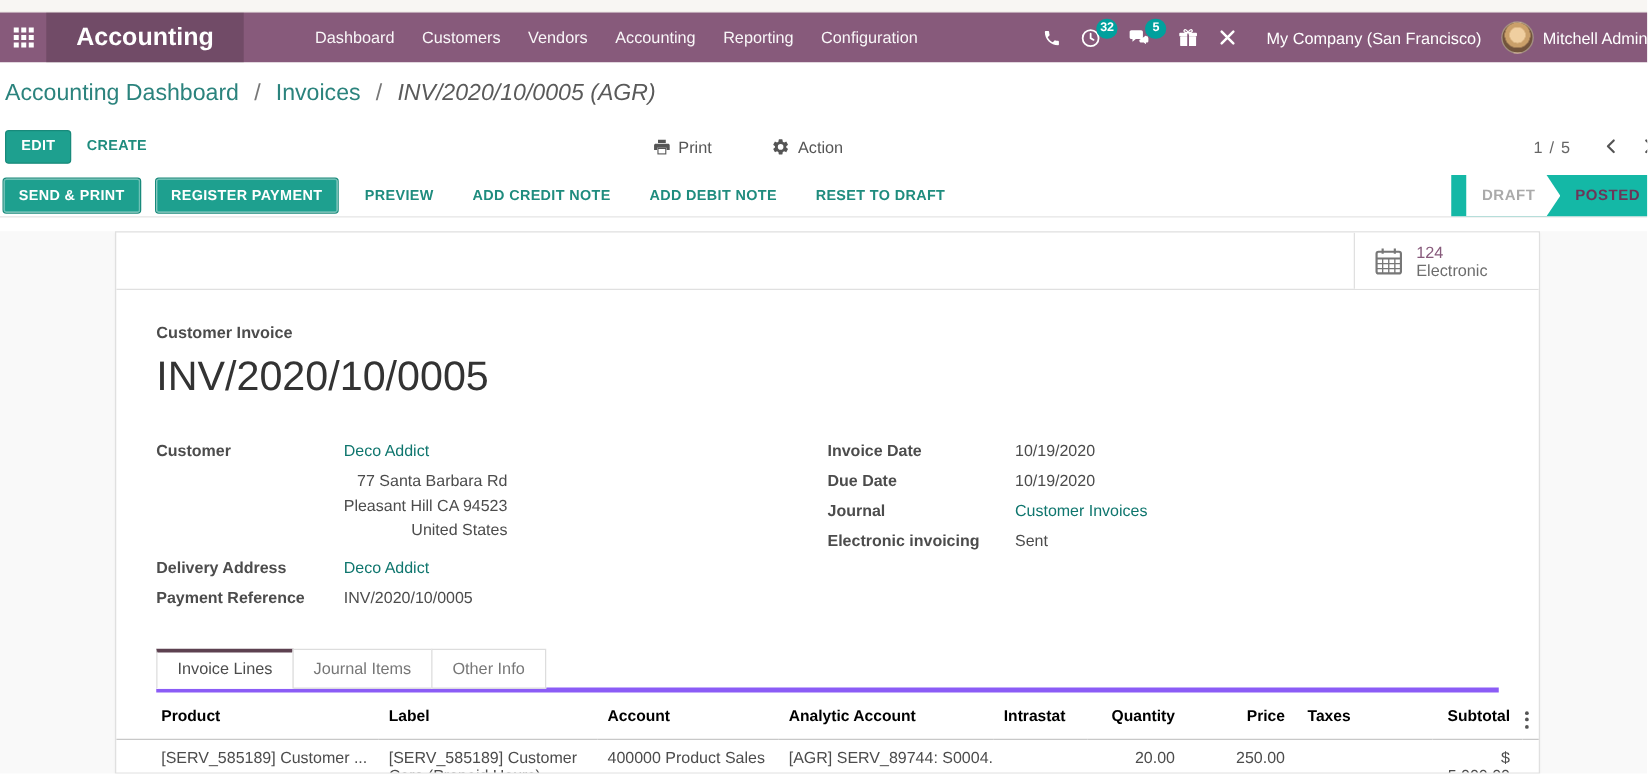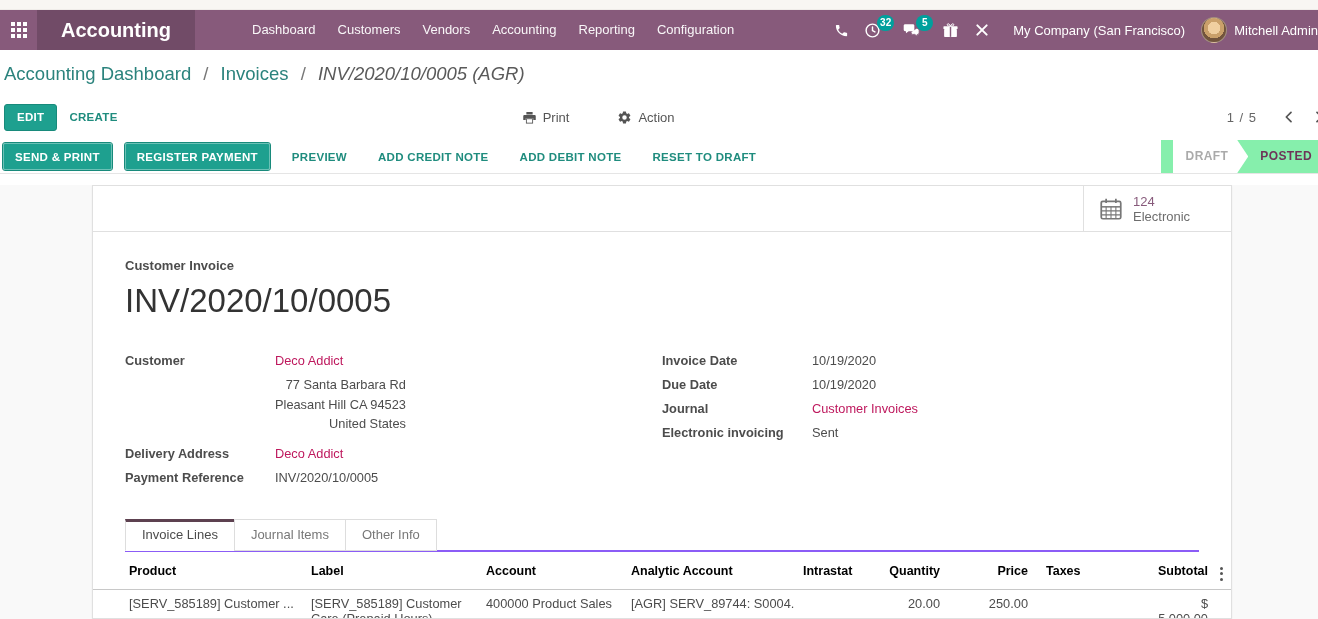--- a/index.html
+++ b/index.html
@@ -40,21 +40,21 @@
   .pager { margin-left: auto; display: flex; align-items: center; }
   .pager-text { font-size: 13px; color: #666; letter-spacing: 1px; }
   .pager-prev { margin-left: 24px; cursor: pointer; display: flex; }
   .pager-next { margin-left: 14px; margin-right: -9px; cursor: pointer; display: flex; }
 
   
   .statusbar { height: 34px; background: #fff; border-bottom: 1px solid #e5e5e5; display: flex; align-items: center; padding-left: 3px; }
   .sb-left { display: flex; align-items: center; gap: 13px; }
   .sb-btn-p { background: #1ea08f; color: #fff; border: 1px solid rgba(255,255,255,0.35); outline: 1px solid #188a7b; border-radius: 2px; font-size: 11.5px; font-weight: 700; letter-spacing: 0.3px; padding: 0 11px; height: 27px; font-family: inherit; cursor: pointer; }
   .sb-btn-f { background: none; border: none; color: #1f8c7e; font-size: 11.5px; font-weight: 700; letter-spacing: 0.3px; padding: 0 9px; height: 27px; font-family: inherit; cursor: pointer; text-align: right; }
-  .states { margin-left: auto; height: 33px; background: #86efac; display: flex; align-items: flex-start; padding-left: 12px; }
+  .states { margin-left: auto; height: 33px; background: #14b8a6; display: flex; align-items: flex-start; padding-left: 12px; }
   .state-arrow { background: #fff; color: #aaa; font-size: 12px; font-weight: 700; letter-spacing: 0.4px; line-height: 33px; padding: 0 20px 0 13px; clip-path: polygon(0 0, calc(100% - 11px) 0, 100% 50%, calc(100% - 11px) 100%, 0 100%); }
   .state-active { color: #6d3558; font-size: 12px; font-weight: 700; letter-spacing: 0.4px; line-height: 33px; padding: 0 6px 0 12px; }
 
   
   .content { background: #f9f9f9; height: 445px; }
   .sheet { width: 1140px; margin: 11px auto 0 92px; background: #fff; border: 1px solid #e0e0e0; box-shadow: 0 1px 2px rgba(0,0,0,0.05); height: 434px; overflow: hidden; }
   .button-box { height: 46px; border-bottom: 1px solid #e0e0e0; display: flex; justify-content: flex-end; }
   .bb-btn { display: flex; align-items: center; gap: 9px; border-left: 1px solid #e0e0e0; padding: 0 14px; min-width: 148px; cursor: pointer; background: #fff; border-top: none; border-right: none; border-bottom: none; font-family: inherit; }
   .bb-texts { display: flex; flex-direction: column; align-items: flex-start; line-height: 15px; }
   .bb-count { color: #875a7b; font-size: 13px; }
@@ -62,27 +62,27 @@
 
   .sheet-body { padding: 26px 32px 0 32px; }
   .doc-type { font-size: 13px; font-weight: 700; color: #4c4c4c; }
   .doc-title { font-size: 33px; color: #333; line-height: 44px; margin-top: 6px; }
 
   .groups { display: flex; margin-top: 26px; }
   .group { width: 50%; }
   .frow { display: flex; line-height: 24px; }
   .flabel { width: 150px; flex-shrink: 0; font-size: 12.8px; font-weight: 700; color: #4c4c4c; }
   .fval { font-size: 12.8px; color: #4c4c4c; }
-  .flink { color: #be185d; text-decoration: none; cursor: pointer; }
+  .flink { color: #0f766e; text-decoration: none; cursor: pointer; }
   .addr { line-height: 19.5px; text-align: right; }
   .addr-first { margin-top: 2px; }
   .mt8 { margin-top: 8px; }
 
   
-  .tabs { margin-top: 29px; border-bottom: 2px solid #8b5cf6; display: flex; padding-left: 0; }
+  .tabs { margin-top: 29px; border-bottom: 4px solid #8b5cf6; display: flex; padding-left: 0; }
   .tab { font-size: 13px; color: #777; background: #fff; border: 1px solid #ddd; padding: 7px 16px 8px; margin-bottom: -1px; margin-right: -1px; cursor: pointer; }
   .tab.active { color: #4c4c4c; border-top: 3px solid #5d4150; border-bottom: 1px solid #fff; padding-top: 5px; }
 
   
   .lines-table-wrap { margin: 0 -32px; }
   table.lines { width: 1140px; border-collapse: collapse; table-layout: fixed; }
   .lines th { font-size: 12.5px; font-weight: 700; color: #000000; text-align: left; padding: 7px 8px 6px; border-bottom: 1px solid #c8c8c8; cursor: pointer; white-space: nowrap; overflow: hidden; }
   .lines td { font-size: 12.8px; color: #4c4c4c; text-align: left; padding: 6px 8px; vertical-align: top; border-bottom: 1px solid #e5e5e5; overflow: hidden; }
   .col-first { padding-left: 36px !important; }
   .num { text-align: right !important; }

